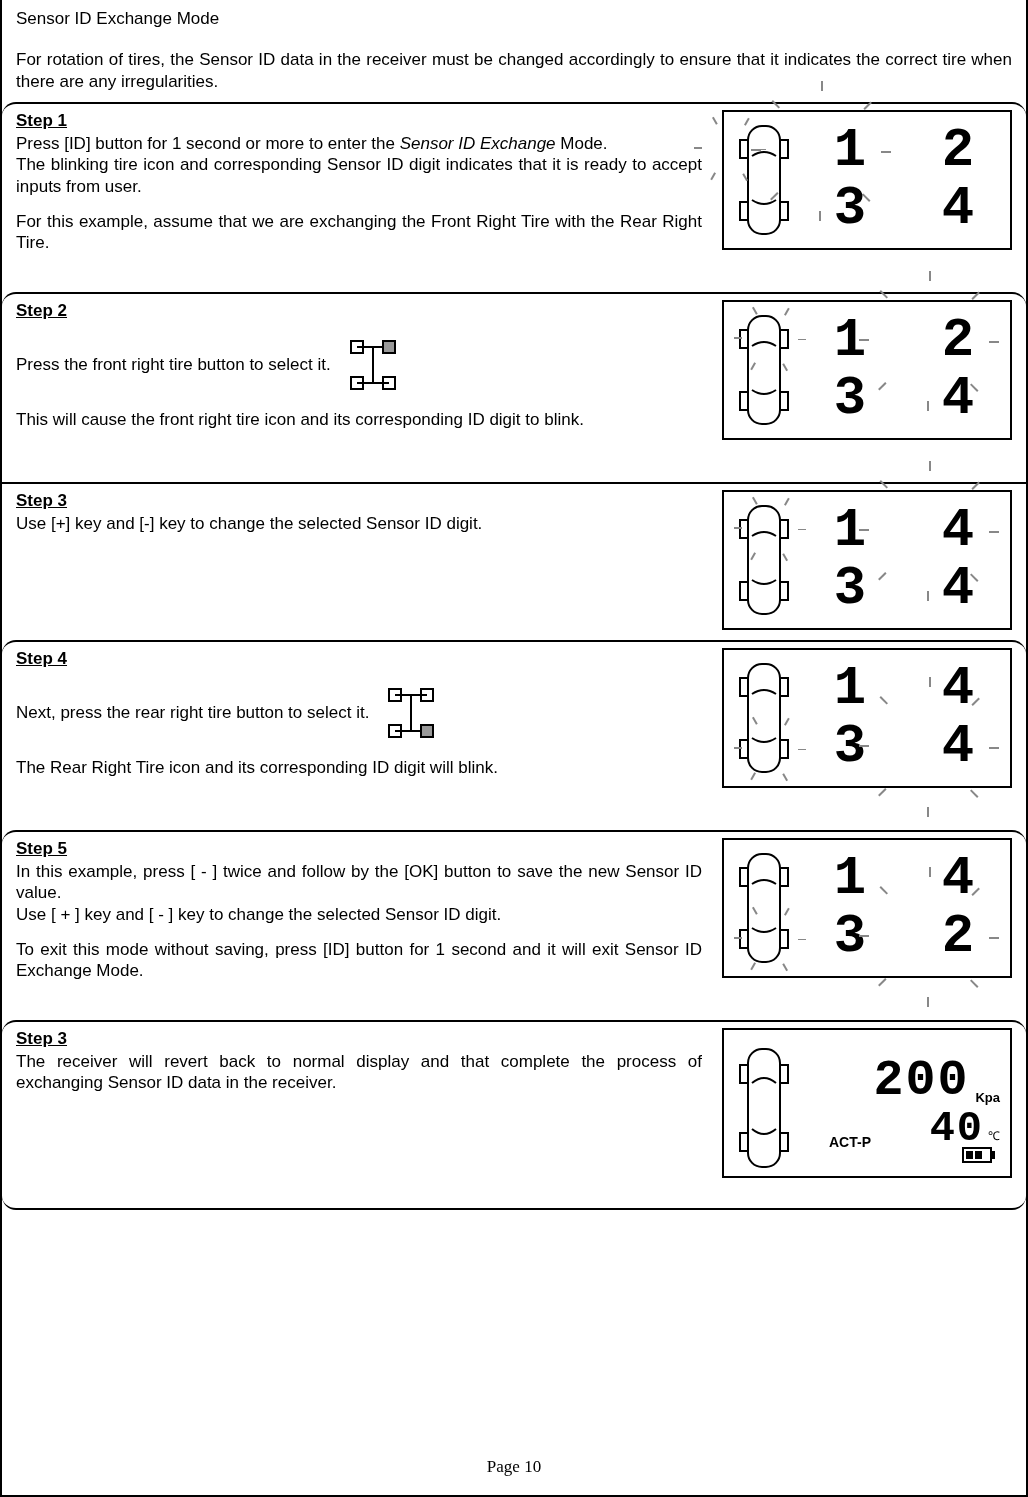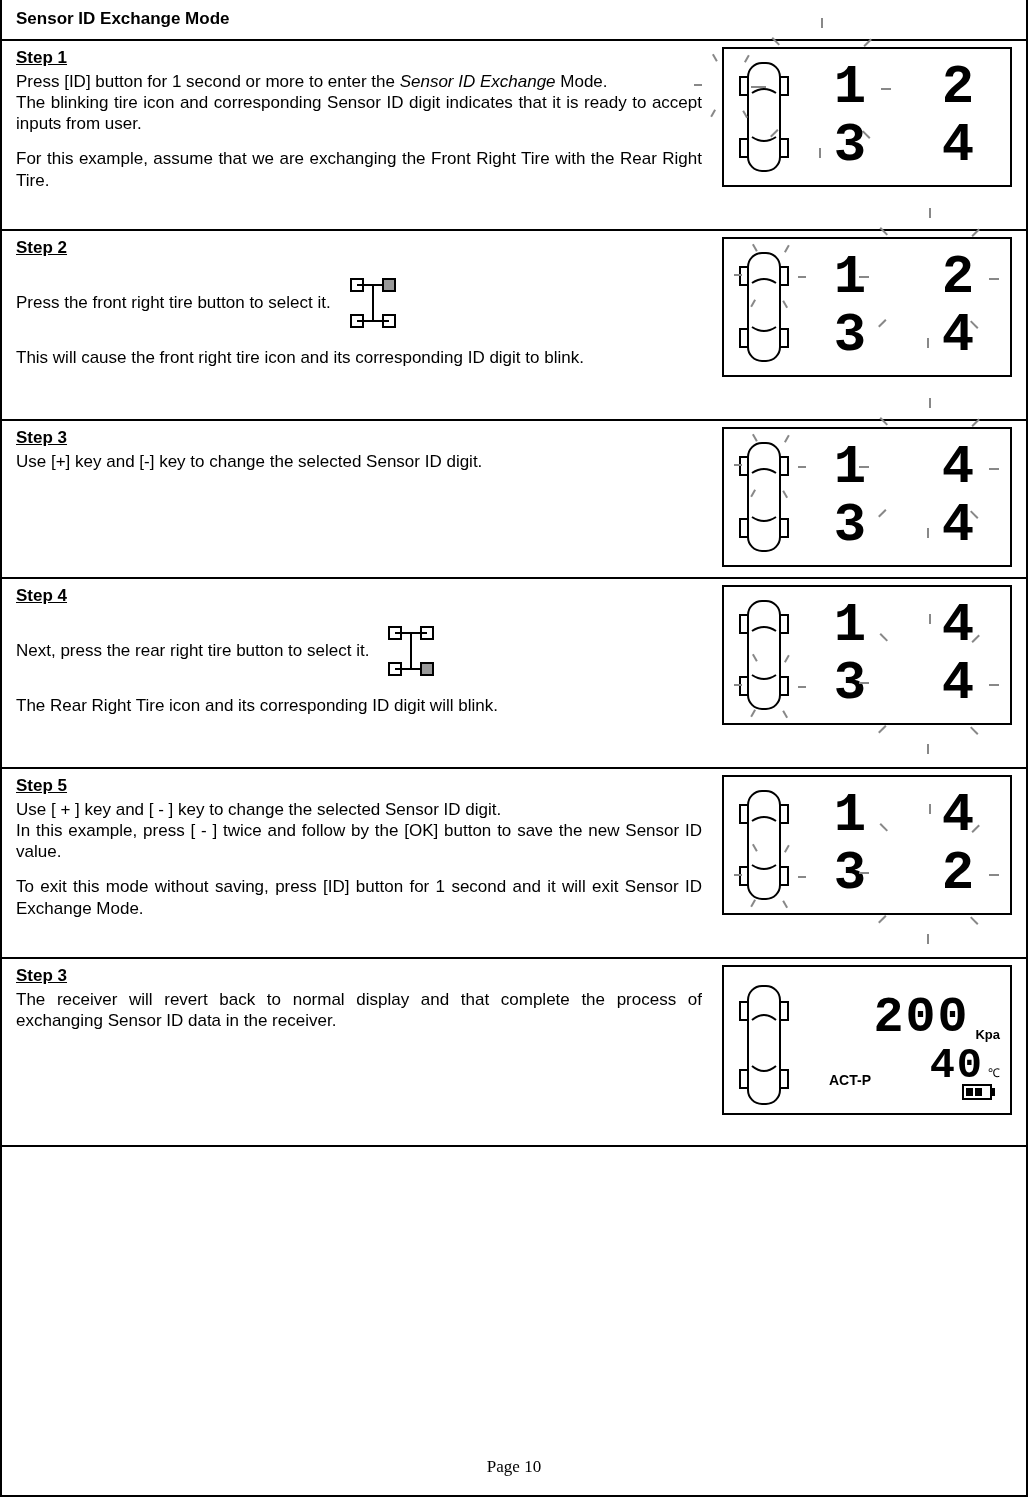--- a/index.html
+++ b/index.html
@@ -16,36 +16,36 @@
     box-sizing: border-box;
     position: relative;
     border: 2px solid #000;
     border-top: none;
     padding: 0;
   }
   .intro {
     padding: 8px 14px 10px 14px;
   }
   .title {
-    font-weight: bold;
+    font-weight: normal;
   }
   .intro-text {
     margin-top: 20px;
     text-align: justify;
   }
   .step-row {
     border-top: 2px solid #000;
     padding: 6px 14px 10px 14px;
     display: flex;
     align-items: flex-start;
     gap: 20px;
     min-height: 150px;
     box-sizing: border-box;
   }
-  .tall { min-height: 190px; }
+  .tall { min-height: 190px; border-radius: 14px; }
   .step-text {
     flex: 1;
     text-align: justify;
   }
   .step-label {
     font-weight: bold;
     text-decoration: underline;
     margin-bottom: 2px;
   }
   .lcd {
@@ -214,20 +214,21 @@
     margin-top: 14px;
   }
 </style>
 </head>
 <body>
 
 <div class="page">
 
   <div class="intro">
     <div class="title">Sensor ID Exchange Mode</div>
+    <div class="intro-text">For rotation of tires, the Sensor ID data in the receiver must be changed accordingly to ensure that it indicates the correct tire when there are any irregularities.</div>
   </div>
 
   <div class="step-row tall">
     <div class="step-text">
       <div class="step-label">Step 1</div>
       <div>
         <span>Press [ID] button for 1 second or more to enter the </span><i>Sensor ID Exchange</i><span> Mode.</span>
       </div>
       <div>The blinking tire icon and corresponding Sensor ID digit indicates that it is ready to accept inputs from user.</div>
       <div class="split">For this example, assume that we are exchanging the Front Right Tire with the Rear Right Tire.</div>
@@ -431,22 +432,22 @@
               <span></span>
             </div>
         </div>
       </div>
     </div>
   </div>
 
   <div class="step-row tall">
     <div class="step-text">
       <div class="step-label">Step 5</div>
+      <div>In this example, press [ - ] twice and follow by the [OK] button to save the new Sensor ID value.</div>
       <div>Use [ + ] key and [ - ] key to change the selected Sensor ID digit.</div>
-      <div>In this example, press [ - ] twice and follow by the [OK] button to save the new Sensor ID value.</div>
       <div class="split">To exit this mode without saving, press [ID] button for 1 second and it will exit Sensor ID Exchange Mode.</div>
     </div>
     <div class="lcd">
       <div class="car">
         <svg width="60" height="120" viewBox="0 0 60 120">
           <rect x="14" y="6" width="32" height="108" rx="14" ry="14" fill="none" stroke="#000" stroke-width="2"></rect>
           <path d="M18 36 Q30 28 42 36" fill="none" stroke="#000" stroke-width="2"></path>
           <path d="M18 80 Q30 88 42 80" fill="none" stroke="#000" stroke-width="2"></path>
           <rect x="6" y="20" width="8" height="18" fill="none" stroke="#000" stroke-width="2"></rect>
           <rect x="46" y="20" width="8" height="18" fill="none" stroke="#000" stroke-width="2"></rect>

